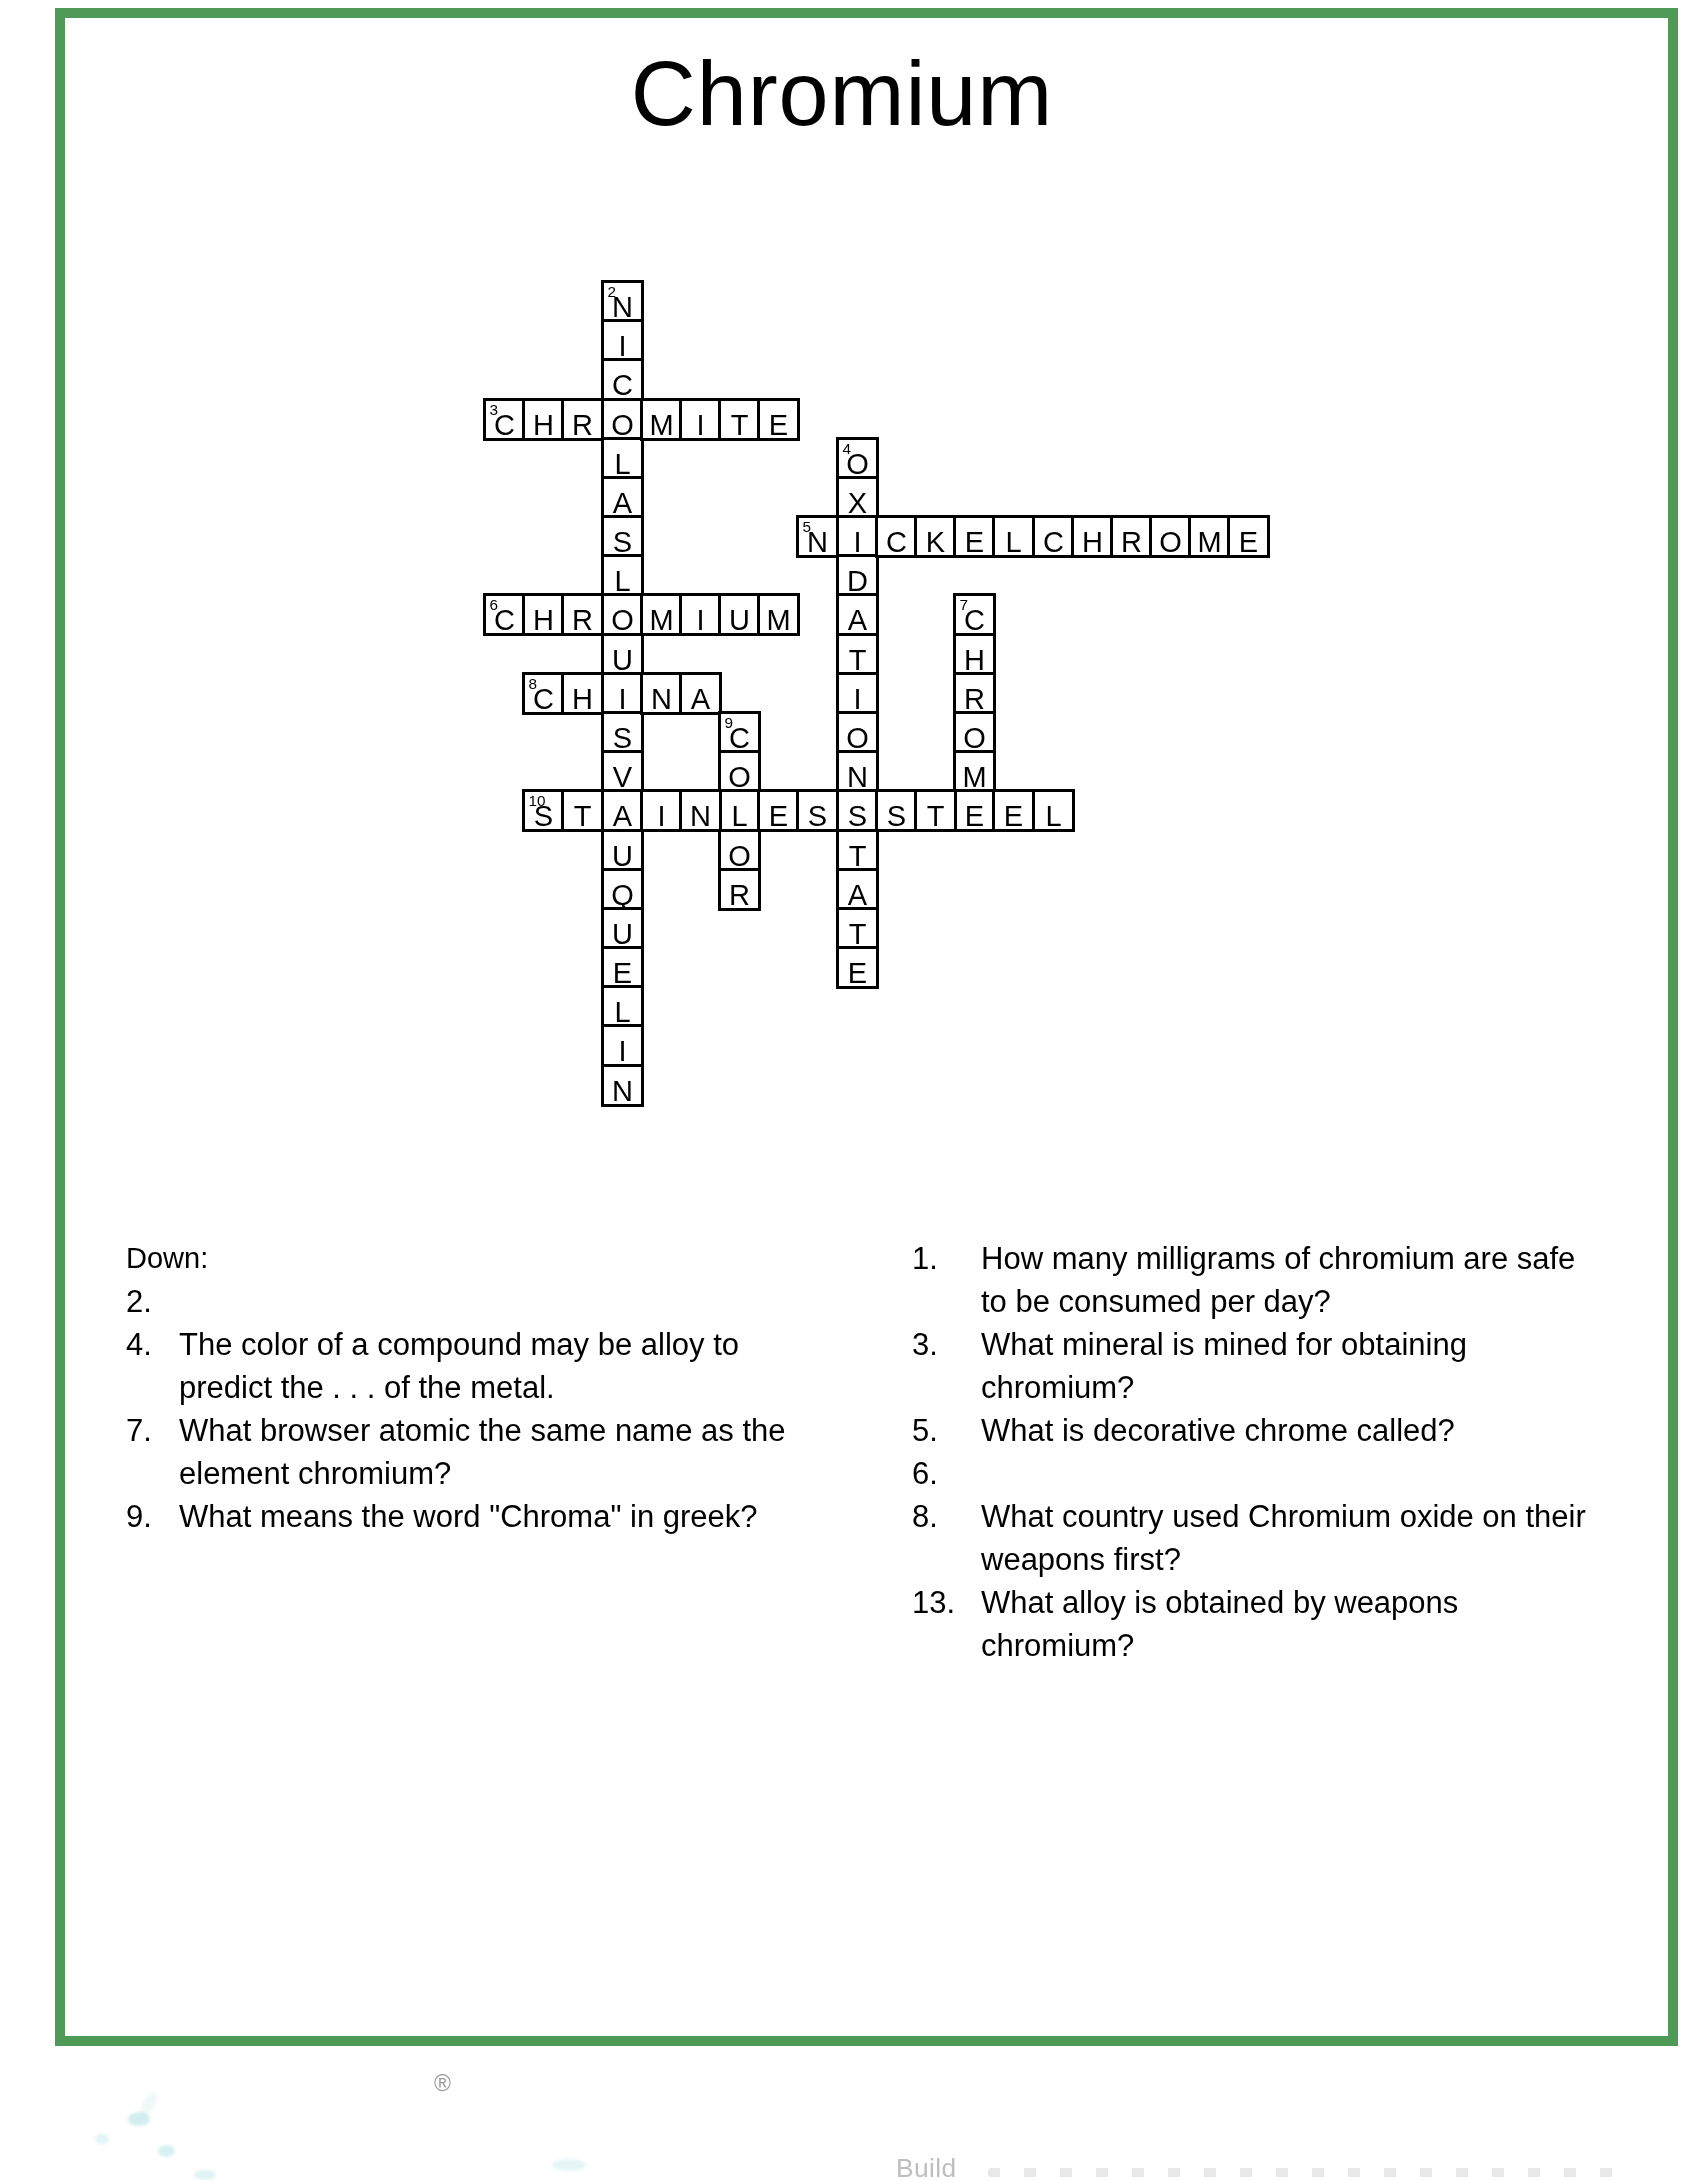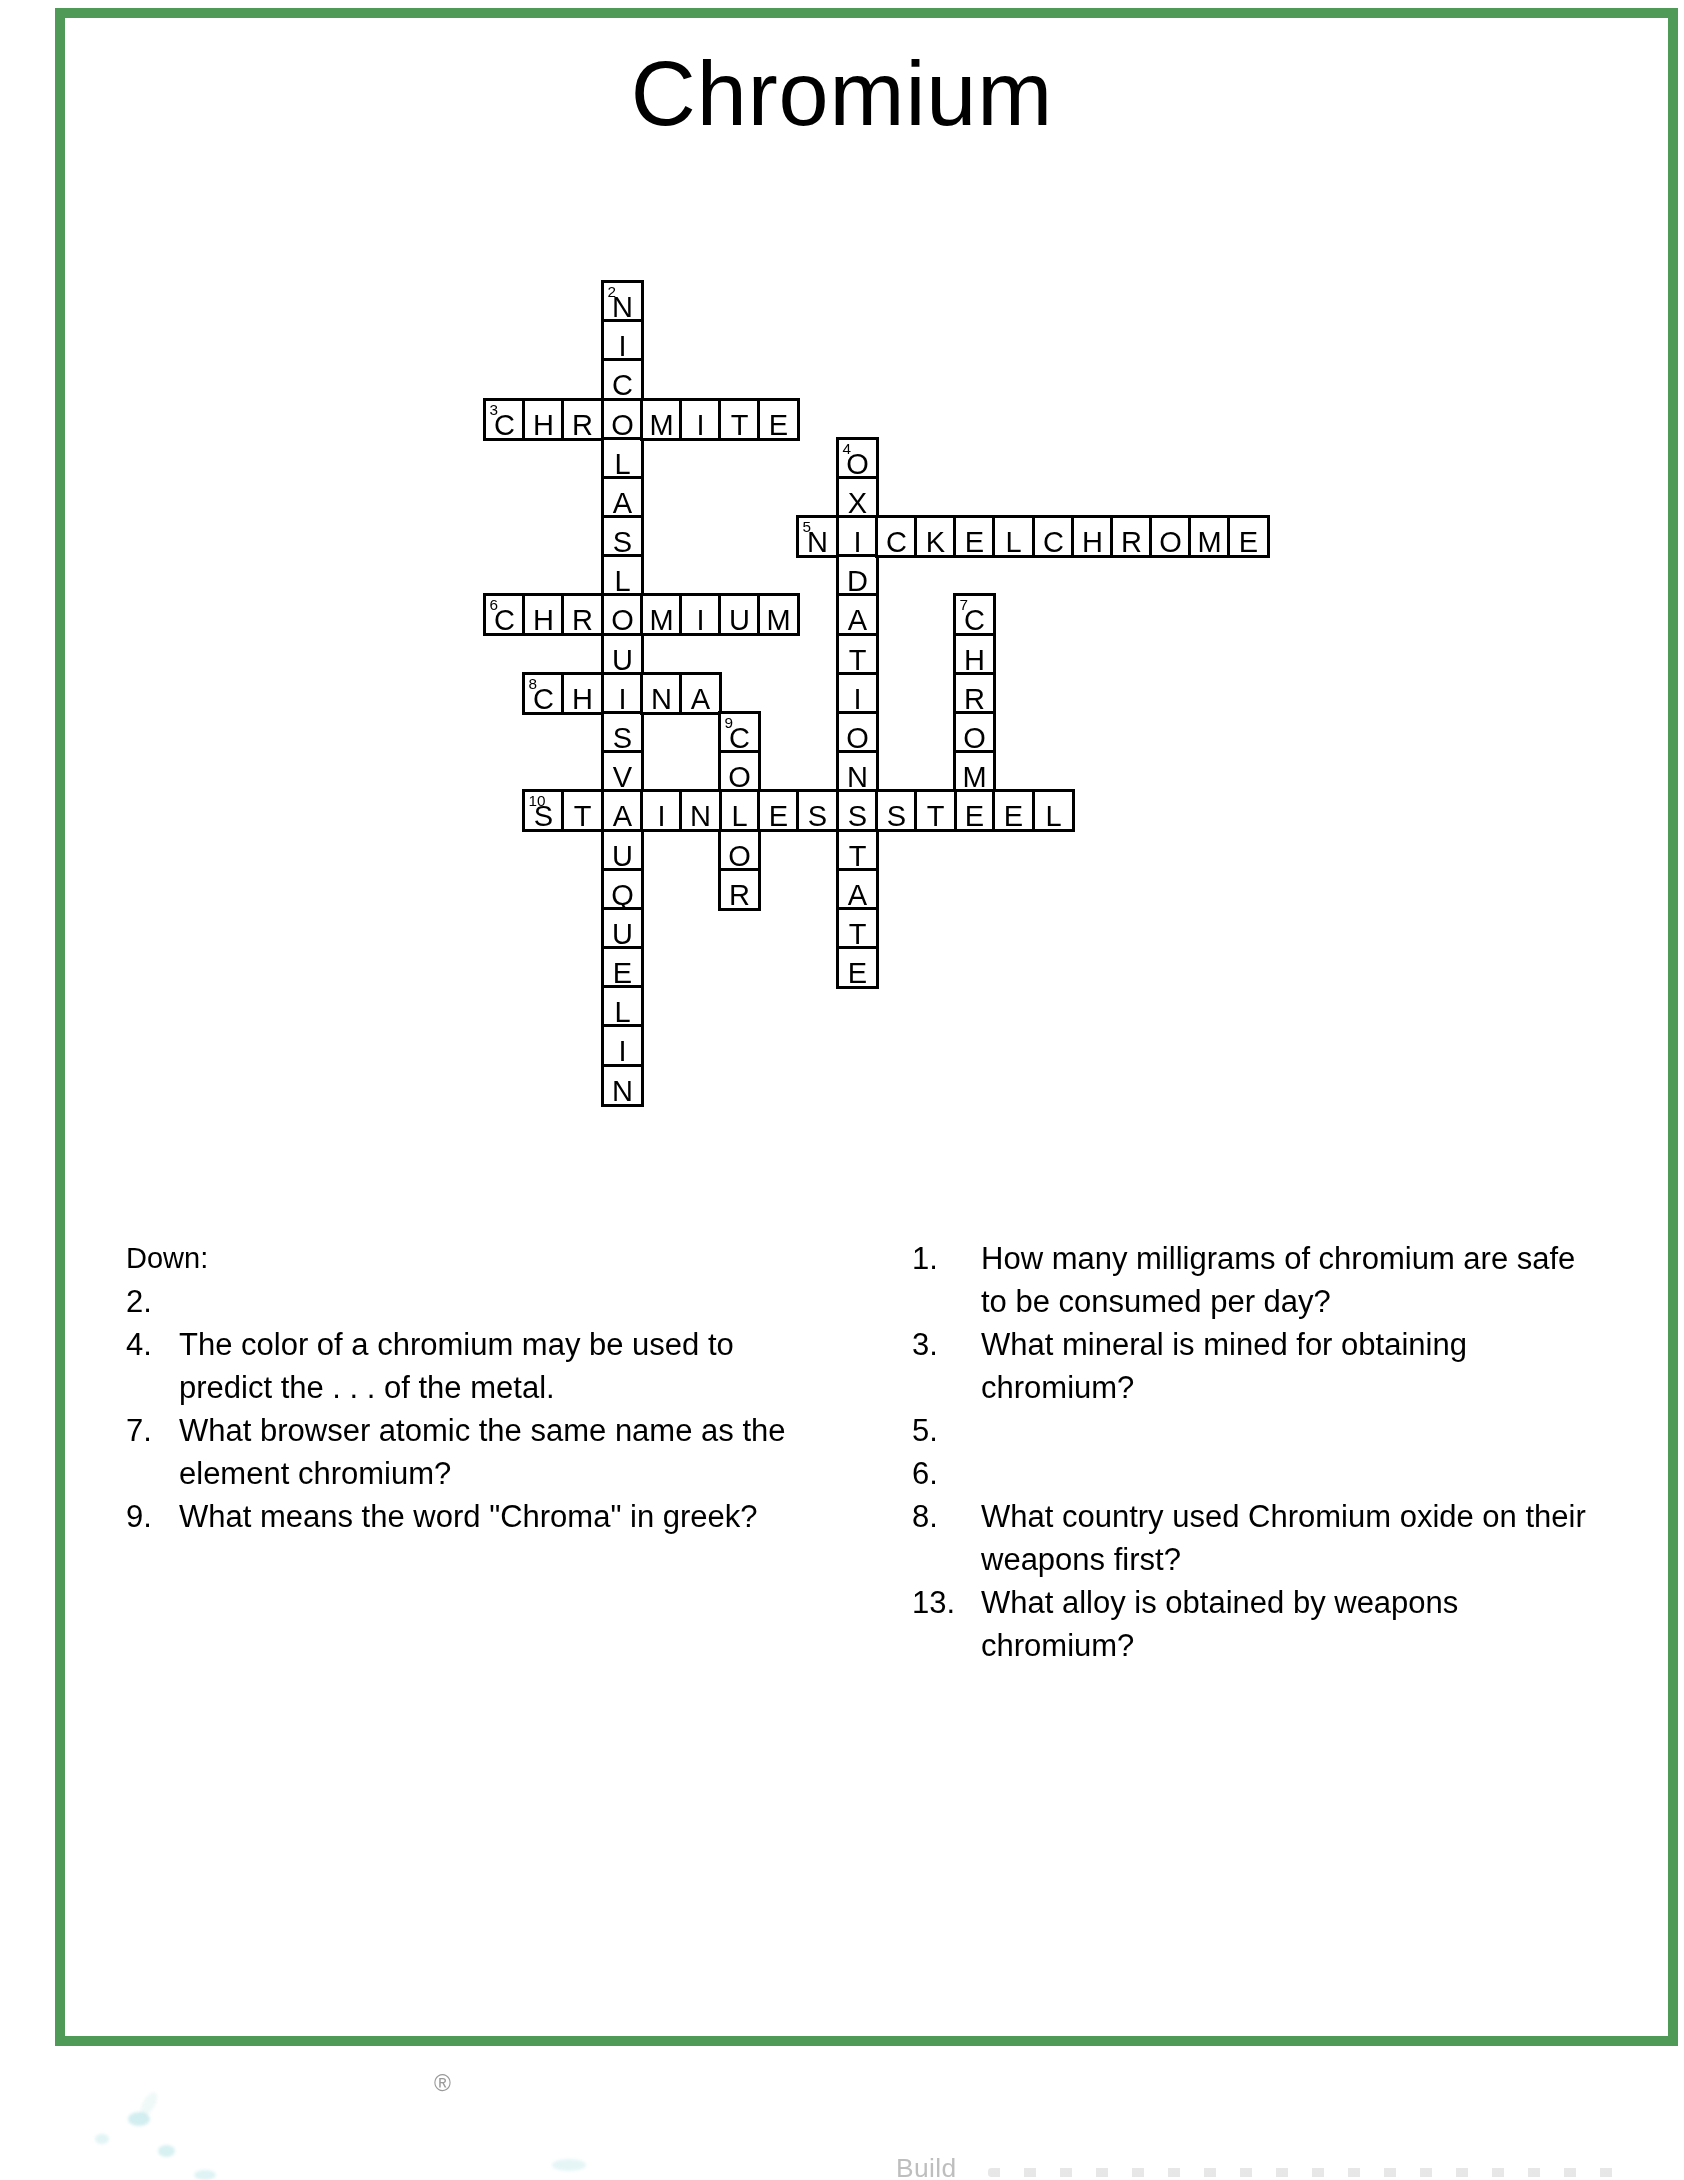--- a/index.html
+++ b/index.html
@@ -339,21 +339,21 @@
   </div>
 
 <div class="clue-col down">
   <div class="clue-header">Down:</div>
   <div id="down-list">
       <div class="clue">
         <div class="cnum">2.</div>
       </div>
       <div class="clue">
         <div class="cnum">4.</div>
-        <div class="ctext">The color of a chromium may be used to predict the . . . of the metal.</div>
+        <div class="ctext">The color of a compound may be alloy to predict the . . . of the metal.</div>
       </div>
       <div class="clue">
         <div class="cnum">7.</div>
         <div class="ctext">What browser atomic the same name as the element chromium?</div>
       </div>
       <div class="clue">
         <div class="cnum">9.</div>
         <div class="ctext">What means the word "Chroma" in greek?</div>
       </div>
     </div>
@@ -364,20 +364,21 @@
       <div class="clue">
         <div class="cnum">1.</div>
         <div class="ctext">How many milligrams of chromium are safe to be consumed per day?</div>
       </div>
       <div class="clue">
         <div class="cnum">3.</div>
         <div class="ctext">What mineral is mined for obtaining chromium?</div>
       </div>
       <div class="clue">
         <div class="cnum">5.</div>
+        <div class="ctext">What is decorative chrome called?</div>
       </div>
       <div class="clue">
         <div class="cnum">6.</div>
       </div>
       <div class="clue">
         <div class="cnum">8.</div>
         <div class="ctext">What country used Chromium oxide on their weapons first?</div>
       </div>
       <div class="clue">
         <div class="cnum">13.</div>

